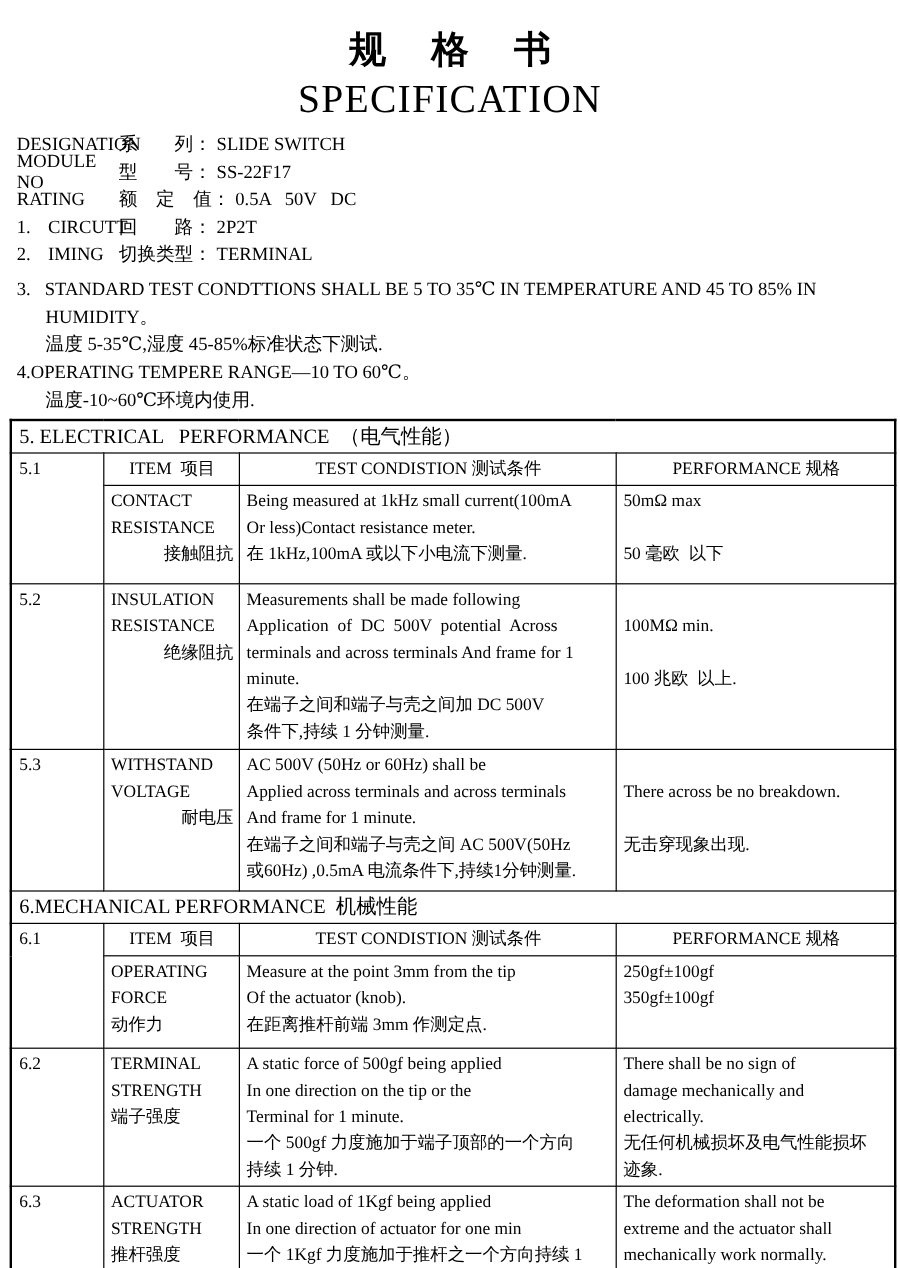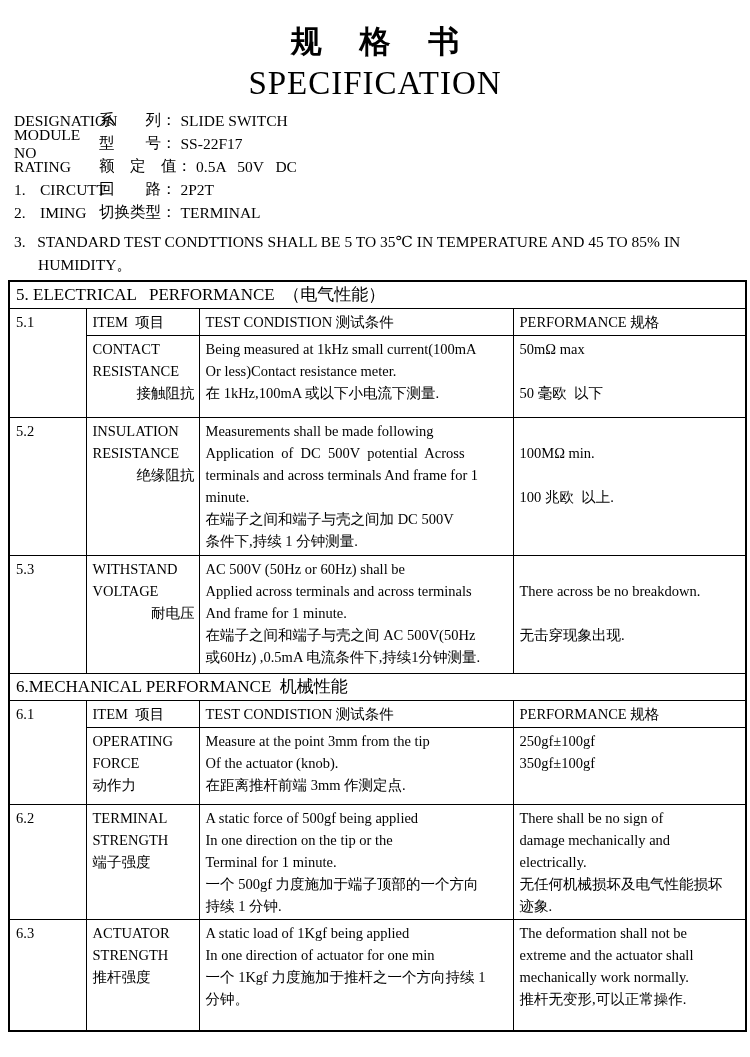--- a/index.html
+++ b/index.html
@@ -55,21 +55,21 @@
     font-size: 14.5px;
   }
   table.spec-table td {
     border: 1.5px solid #000000;
     vertical-align: top;
     line-height: 22px;
     padding: 2px 4px 2px 6px;
     overflow: hidden;
   }
   td.section-title { font-size: 17px; padding-left: 4px; }
-  td.th { }
+  td.th { text-align: center; }
   td.num-cell { text-align: left; vertical-align: middle; }
   td.item-cell { padding-left: 8px; }
   td.perf-cell { padding-left: 8px; }
   .cn-center { text-align: right; }
 
   tr.h21 { height: 21px; }
   tr.r51 { height: 82px; }
   tr.r52 { height: 138px; }
   tr.r53 { height: 118px; }
   tr.r61 { height: 77px; border-radius: 22px; }
@@ -110,20 +110,23 @@
       <span class="spec-num" data-bind="fields.4.num">2.</span>
       <span class="en-b" data-bind="fields.4.en">IMING</span>
       <span class="cn-label" data-bind="fields.4.cn">切换类型：</span>
       <span class="val" data-bind="fields.4.value">TERMINAL</span>
     </div>
   </div>
 
   <div class="head-block">
     <div class="note" data-bind="notes.0">3.   STANDARD TEST CONDTTIONS SHALL BE 5 TO 35℃ IN TEMPERATURE AND 45 TO 85% IN</div>
     <div class="note indent" data-bind="notes.1">HUMIDITY。</div>
+    <div class="note indent" data-bind="notes.2">温度 5-35℃,湿度 45-85%标准状态下测试.</div>
+    <div class="note" data-bind="notes.3">4.OPERATING TEMPERE RANGE—10 TO 60℃。</div>
+    <div class="note indent" data-bind="notes.4">温度-10~60℃环境内使用.</div>
   </div>
 
   <table class="spec-table">
     <colgroup>
       <col style="width:77px">
       <col style="width:113px">
       <col style="width:314px">
       <col style="width:233px">
     </colgroup>
     <tbody>

